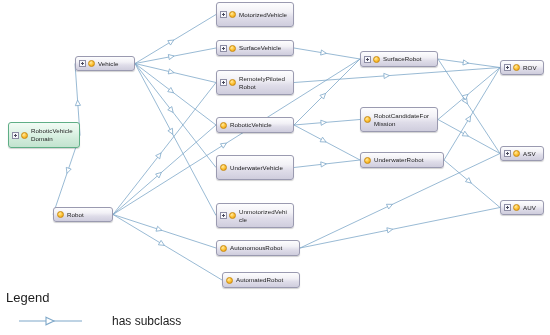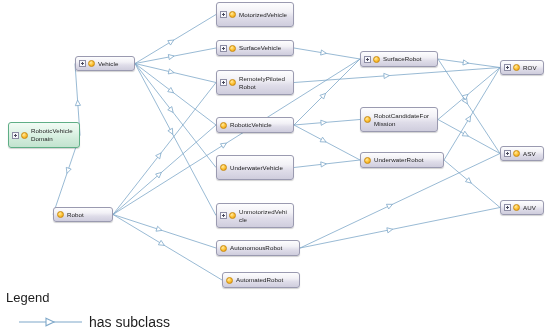--- a/index.html
+++ b/index.html
@@ -30,21 +30,21 @@
   .plusbox::after{content:"";position:absolute;left:2px;top:1px;width:1px;height:3px;background:#4a4a5e;}
 
   .dot{flex:0 0 auto;width:7px;height:7px;border-radius:50%;margin-right:3px;
        background:radial-gradient(circle at 35% 32%,#ffe9a8 0%,#ffc83d 45%,#e8960f 100%);
        border:1px solid #c98b10;box-sizing:border-box;}
 
   .nlabel{flex:1 1 auto;word-break:break-all;overflow:hidden;}
 
   .legend-title{position:absolute;left:6px;top:290px;font-size:13px;color:#1d1d1d;}
   .legend-row{position:absolute;left:18px;top:314px;display:flex;align-items:center;}
-  .legend-text{font-size:14px;color:#1d1d1d;margin-left:5px;}
+  .legend-text{font-size:12px;color:#1d1d1d;margin-left:28px;}
 </style>
 </head>
 <body>
 
 <div id="canvas">
 
   <svg id="edge-layer" viewBox="0 0 550 335" xmlns="http://www.w3.org/2000/svg">
       <g>
         <line x1="80" y1="135" x2="75" y2="63.5" stroke="#7fa8c9" stroke-width="0.8"></line>
         <polygon points="77.56,100.13 80.53,105.34 75.34,105.70" fill="#ffffff" stroke="#7fa8c9" stroke-width="0.8"></polygon>

